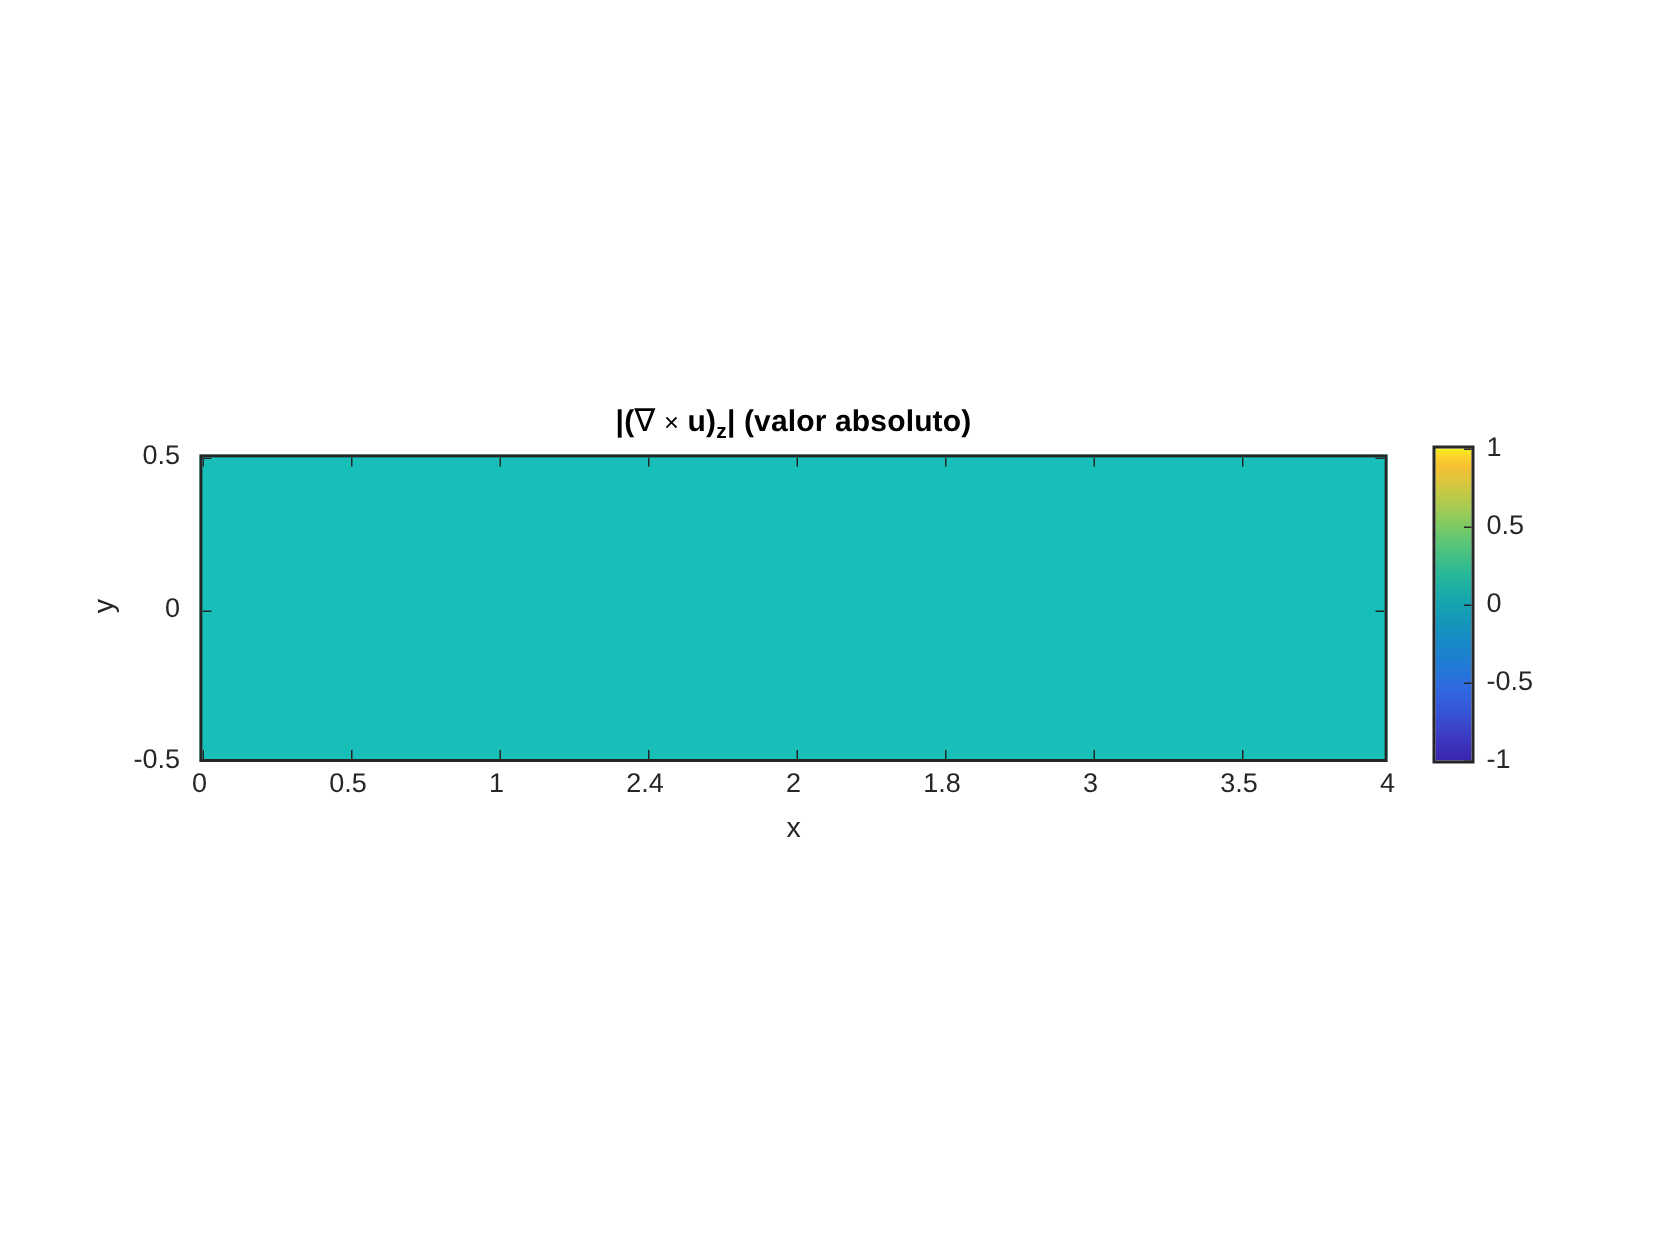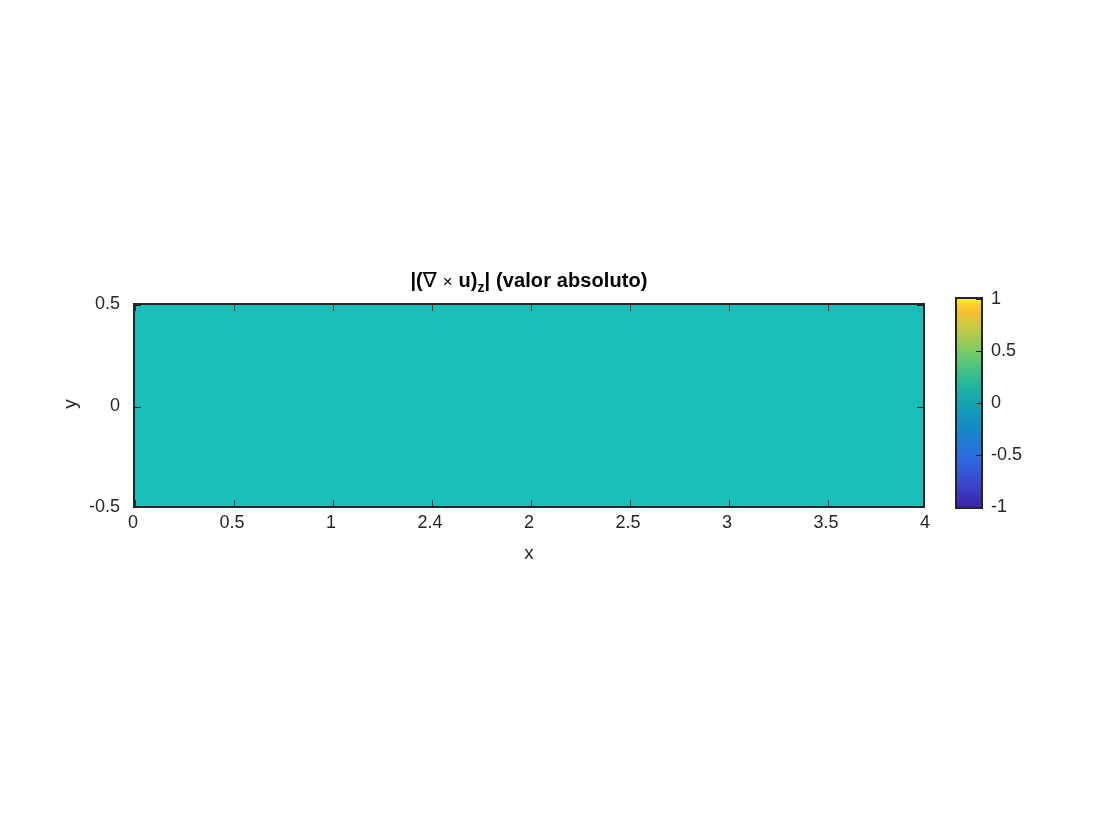--- a/index.html
+++ b/index.html
@@ -205,21 +205,21 @@
     <div class="tick tick-y-right" style="top:0px;"></div>
     <div class="tick tick-y-right" style="top:102px;"></div>
 
   </div>
 
   <div class="xticklabel" style="left:133px;">0</div>
   <div class="xticklabel" style="left:232px;">0.5</div>
   <div class="xticklabel" style="left:331px;">1</div>
   <div class="xticklabel" style="left:430px;">2.4</div>
   <div class="xticklabel" style="left:529px;">2</div>
-  <div class="xticklabel" style="left:628px;">2.5</div>
+  <div class="xticklabel" style="left:628px;">1.8</div>
   <div class="xticklabel" style="left:727px;">3</div>
   <div class="xticklabel" style="left:826px;text-align:right;">3.5</div>
   <div class="xticklabel" style="left:925px;">4</div>
 
   <div class="yticklabel" style="top:293px;">0.5</div>
   <div class="yticklabel" style="top:395px;">0</div>
   <div class="yticklabel" style="top:496px;">-0.5</div>
 
   <div id="xlabel">x</div>
   <div id="ylabel">y</div>

